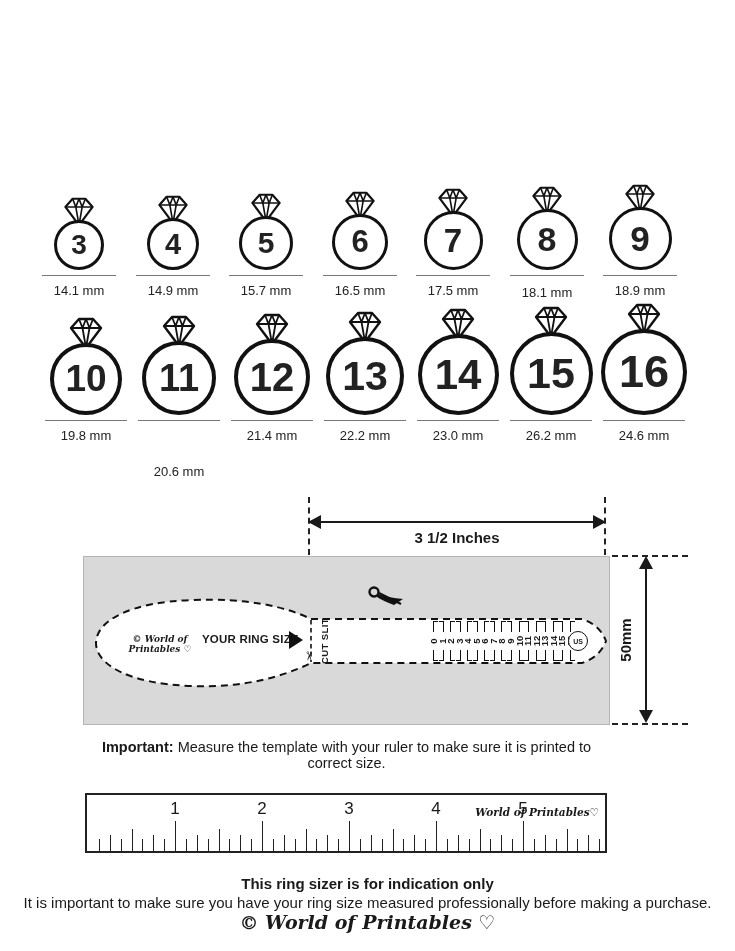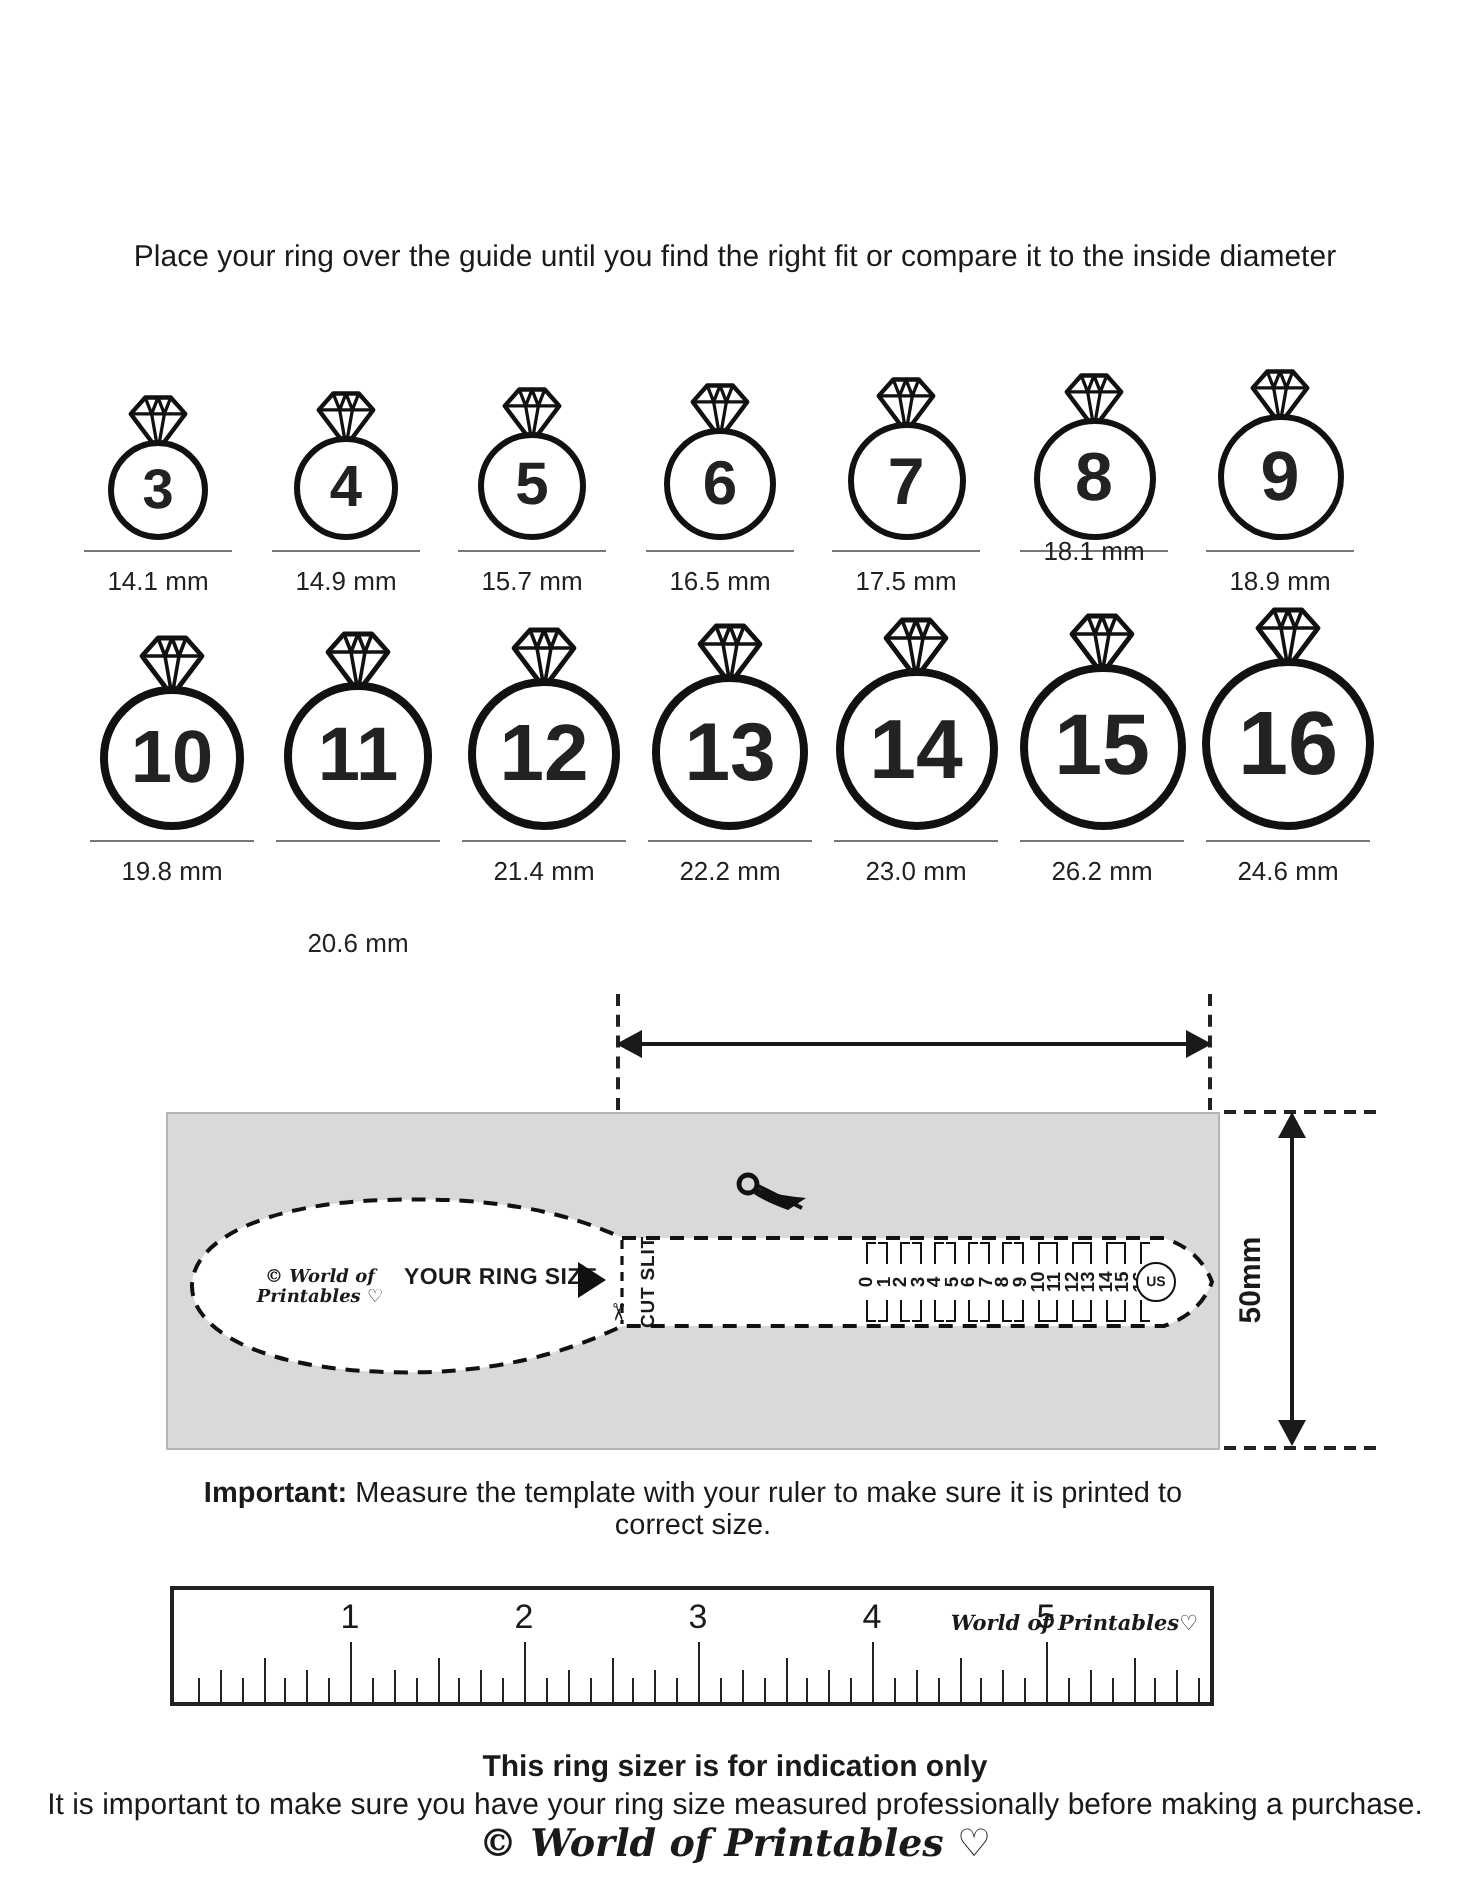--- a/index.html
+++ b/index.html
@@ -79,21 +79,20 @@
   .foot-bold{position:absolute;top:875px;left:0;width:735px;text-align:center;font-size:15px;font-weight:700;}
   .foot-text{position:absolute;top:894px;left:0;width:735px;text-align:center;font-size:15px;}
   .foot-logo{position:absolute;top:911px;left:0;width:735px;text-align:center;
              font-family:"DejaVu Serif",serif;font-style:italic;font-weight:700;font-size:19px;}
 </style>
 </head>
 <body>
 
 <div class="page">
 
-  <div class="sub">Place your ring over the guide until you find the right fit or compare it to the inside diameter</div>
 
   <div id="rings">
       <svg width="40" height="33" viewBox="0 0 44 36" class="diamond-svg" style="left: 59px; top: 195px;">
         <path d="M7 13 L15 4 L29 4 L37 13 L22 33 Z" fill="#fff" stroke="#111" stroke-width="2.4" stroke-linejoin="round"></path>
         <path d="M7 13 H37 M15 4 L18.5 13 L22 4 L25.5 13 L29 4 M18.5 13 L22 33 M25.5 13 L22 33" fill="none" stroke="#111" stroke-width="1.8" stroke-linejoin="round"></path>
       </svg>
       <div class="ring-circle" style="left: 54px; top: 220px; width: 50px; height: 50px; border-width: 3px; font-size: 28px;">3</div>
       <div class="ring-underline" style="left: 42px; top: 275px; width: 74px;"></div>
       <div class="ring-mm" style="left: 33px; top: 283px; width: 92px;">14.1 mm</div>
       <svg width="40" height="33" viewBox="0 0 44 36" class="diamond-svg" style="left: 153px; top: 193px;">
@@ -123,21 +122,21 @@
       </svg>
       <div class="ring-circle" style="left: 423.5px; top: 211px; width: 59px; height: 59px; border-width: 3px; font-size: 33px;">7</div>
       <div class="ring-underline" style="left: 416px; top: 275px; width: 74px;"></div>
       <div class="ring-mm" style="left: 407px; top: 283px; width: 92px;">17.5 mm</div>
       <svg width="40" height="33" viewBox="0 0 44 36" class="diamond-svg" style="left: 527px; top: 184px;">
         <path d="M7 13 L15 4 L29 4 L37 13 L22 33 Z" fill="#fff" stroke="#111" stroke-width="2.4" stroke-linejoin="round"></path>
         <path d="M7 13 H37 M15 4 L18.5 13 L22 4 L25.5 13 L29 4 M18.5 13 L22 33 M25.5 13 L22 33" fill="none" stroke="#111" stroke-width="1.8" stroke-linejoin="round"></path>
       </svg>
       <div class="ring-circle" style="left: 516.5px; top: 209px; width: 61px; height: 61px; border-width: 3px; font-size: 34px;">8</div>
       <div class="ring-underline" style="left: 510px; top: 275px; width: 74px;"></div>
-      <div class="ring-mm" style="left: 501px; top: 268px; width: 92px;">18.1 mm</div>
+      <div class="ring-mm" style="left: 501px; top: 285px; width: 92px;">18.1 mm</div>
       <svg width="40" height="33" viewBox="0 0 44 36" class="diamond-svg" style="left: 620px; top: 182px;">
         <path d="M7 13 L15 4 L29 4 L37 13 L22 33 Z" fill="#fff" stroke="#111" stroke-width="2.4" stroke-linejoin="round"></path>
         <path d="M7 13 H37 M15 4 L18.5 13 L22 4 L25.5 13 L29 4 M18.5 13 L22 33 M25.5 13 L22 33" fill="none" stroke="#111" stroke-width="1.8" stroke-linejoin="round"></path>
       </svg>
       <div class="ring-circle" style="left: 608.5px; top: 207px; width: 63px; height: 63px; border-width: 3px; font-size: 35px;">9</div>
       <div class="ring-underline" style="left: 603px; top: 275px; width: 74px;"></div>
       <div class="ring-mm" style="left: 594px; top: 283px; width: 92px;">18.9 mm</div>
       <svg width="46" height="36" viewBox="0 0 44 36" class="diamond-svg" style="left: 63px; top: 315px;">
         <path d="M7 13 L15 4 L29 4 L37 13 L22 33 Z" fill="#fff" stroke="#111" stroke-width="2.4" stroke-linejoin="round"></path>
         <path d="M7 13 H37 M15 4 L18.5 13 L22 4 L25.5 13 L29 4 M18.5 13 L22 33 M25.5 13 L22 33" fill="none" stroke="#111" stroke-width="1.8" stroke-linejoin="round"></path>
@@ -187,20 +186,21 @@
       <div class="ring-circle" style="left: 601px; top: 329px; width: 86px; height: 86px; border-width: 4px; font-size: 45px;">16</div>
       <div class="ring-underline" style="left: 603px; top: 420px; width: 82px;"></div>
       <div class="ring-mm" style="left: 598px; top: 428px; width: 92px;">24.6 mm</div>
     </div>
 
   <div class="guide g-left"></div>
   <div class="guide g-right"></div>
   <div class="hline"></div>
   <div class="tri tri-l"></div>
   <div class="tri tri-r"></div>
+  <div class="h-arrow-label">3 1/2 Inches</div>
 
   <div id="template">
     <svg id="sizer-svg" width="525" height="167" viewBox="0 0 525 167">
       <path d="M 227 62 L 498 62 Q 516 68 522 84 Q 516 100 498 106 L 227 106
                C 200 119 162 131 108 129 C 46 127 12 108 12 86
                C 12 64 46 45 108 43 C 162 41 200 49 227 62 Z" fill="#ffffff" stroke="#111" stroke-width="2" stroke-dasharray="7 5" stroke-linejoin="round"></path>
       <line x1="227" y1="63" x2="227" y2="105" stroke="#111" stroke-width="1.6" stroke-dasharray="4.5 3.5"></line>
     </svg>
     <div class="logo-script">© World of Printables ♡</div>
     <div class="yrs">YOUR RING SIZE</div>

